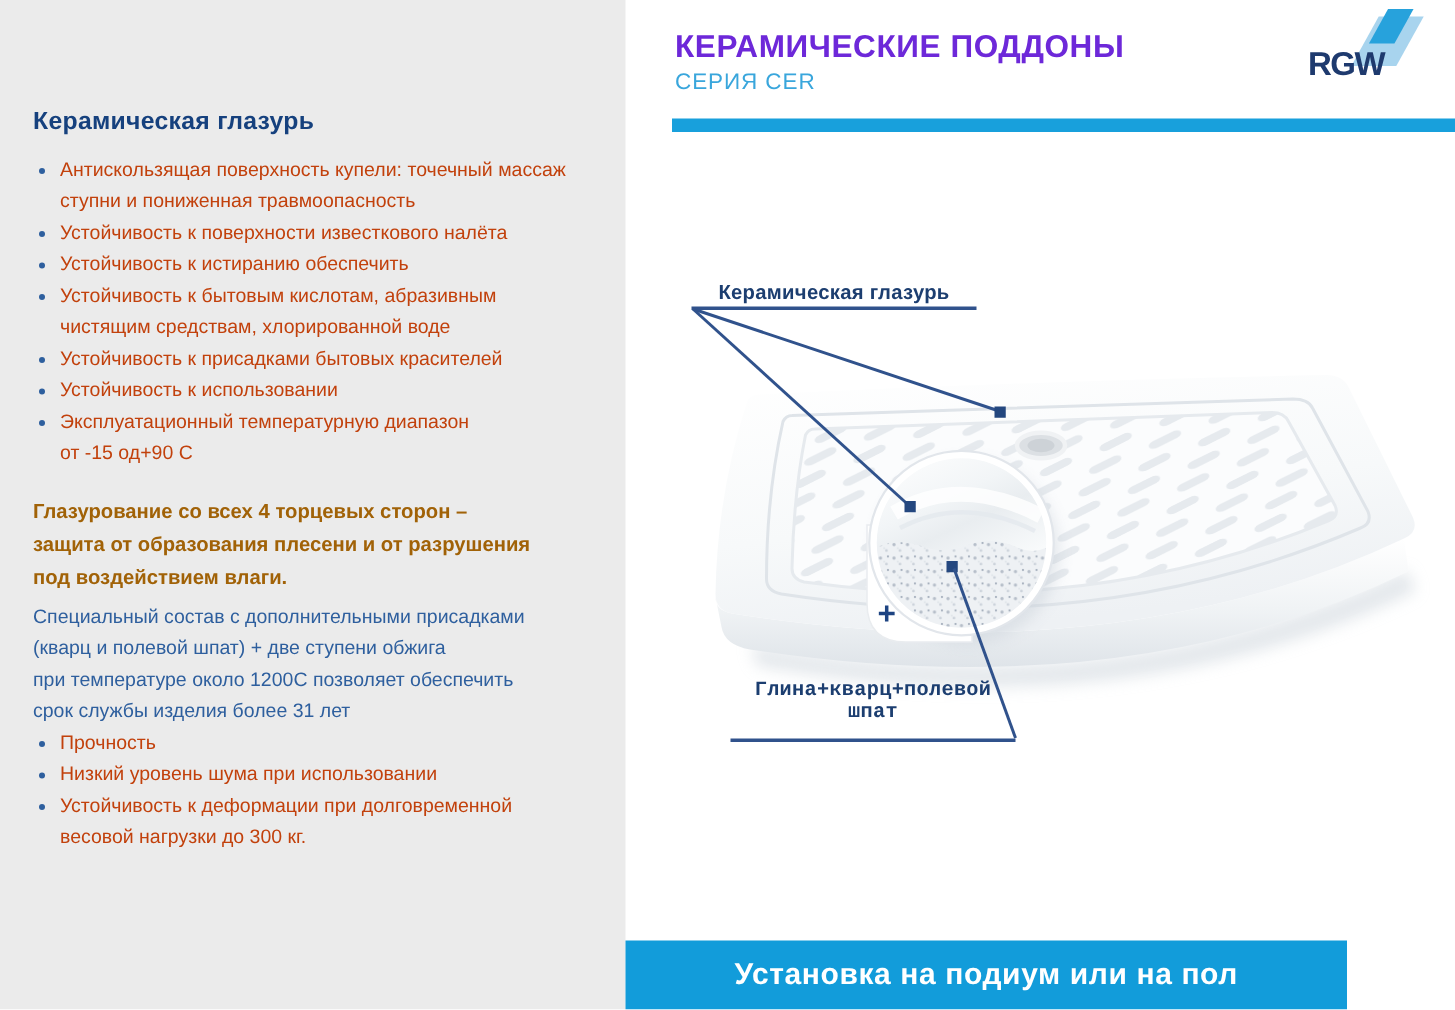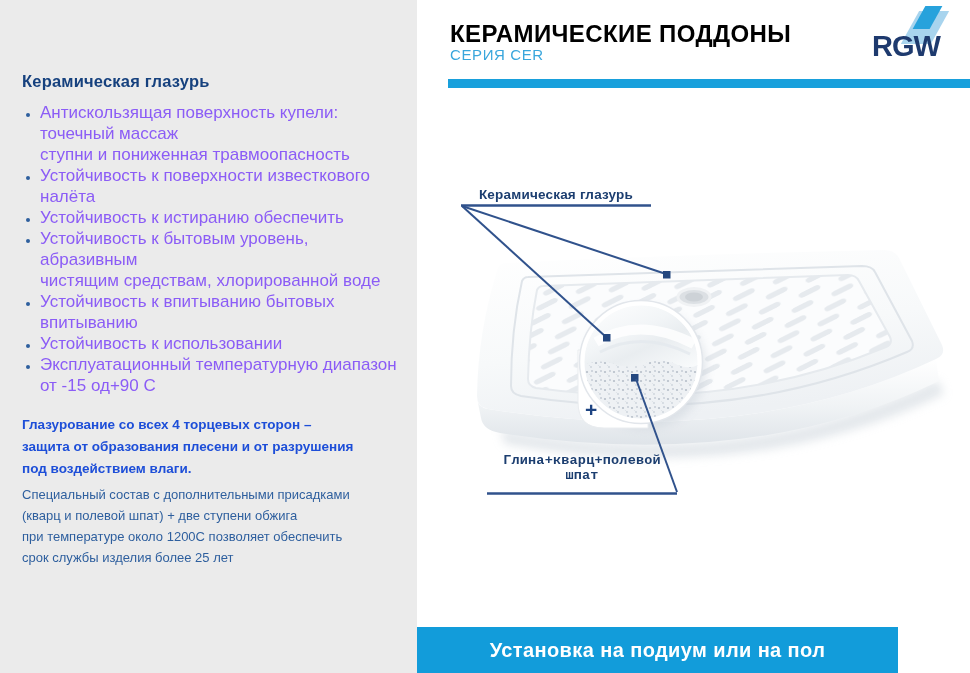--- a/index.html
+++ b/index.html
@@ -11,55 +11,55 @@
   
   .left-panel{
     position:absolute;left:0;top:0;width:417px;height:673px;
     background:#ebebeb;box-sizing:border-box;
     padding:72px 14px 0 22px;color:#2e5f9e;
   }
   .section-heading{
     margin:0 0 11px 0;font-size:16.5px;font-weight:bold;color:#16417e;letter-spacing:.2px;
   }
   .bullet-list{margin:0;padding:0 0 0 18px;list-style:disc outside;}
-  .bullet-list li{font-size:17px;line-height:21px;color:#8b5cf6;}
+  .bullet-list li{font-size:13px;line-height:21px;color:#c2410c;}
   .bullet-list li span{white-space:pre-line;}
   .bullet-list li::marker{color:#2e5f9e;font-size:12px;}
   .highlight-para{
     margin:18px 0 0 0;font-size:13.5px;line-height:22px;font-weight:bold;
-    color:#1d4ed8;white-space:pre-line;
+    color:#a16207;white-space:pre-line;
   }
   .clay-heading{margin-top:30px;}
   .intro-para{
     margin:4px 0 0 0;font-size:13px;line-height:21px;color:#2e5f9e;white-space:pre-line;
   }
   
   .page-title{
     position:absolute;left:450px;top:20px;margin:0;
-    font-size:24px;font-weight:800;letter-spacing:.4px;color:#000000;
+    font-size:21px;font-weight:800;letter-spacing:.4px;color:#6d28d9;
   }
   .page-subtitle{
     position:absolute;left:450px;top:46px;font-size:15px;font-weight:normal;
     letter-spacing:.6px;color:#39a6dc;
   }
   .header-divider{
     position:absolute;left:448px;top:79px;width:522px;height:9px;background:#18a0dc;
   }
   
   .logo{position:absolute;left:872px;top:6px;width:94px;height:58px;}
   .logo-shape-light{
     position:absolute;left:38px;top:5px;width:30px;height:33px;
     background:#a8d4ee;transform:skewX(-29deg);
   }
   .logo-shape-dark{
     position:absolute;left:47px;top:0;width:17px;height:23px;
     background:#27a2dc;transform:skewX(-29deg);
   }
   .logo-text{
-    position:absolute;left:0;top:24px;font-size:29px;font-weight:800;
+    position:absolute;left:0;top:24px;font-size:22px;font-weight:800;
     color:#1e3a6e;letter-spacing:-1px;
   }
   
   .illustration-svg{position:absolute;left:0;top:0;}
   .callout-label{
     position:absolute;font-size:13.5px;font-weight:bold;color:#1c3e70;
     width:192px;text-align:center;letter-spacing:.2px;
   }
   .callout-glaze{left:460px;top:187px;}
   .callout-clay{left:486px;top:453px;font-family:Liberation Mono, monospace;}
@@ -76,36 +76,42 @@
 </head>
 <body>
 
 <div class="left-panel">
   <h2 class="section-heading">Керамическая глазурь</h2>
   <ul class="bullet-list">
     <li><span>Антискользящая поверхность купели: точечный массаж
 ступни и пониженная травмоопасность</span></li>
     <li><span>Устойчивость к поверхности известкового налёта</span></li>
     <li><span>Устойчивость к истиранию обеспечить</span></li>
-    <li><span>Устойчивость к бытовым уровень, абразивным
+    <li><span>Устойчивость к бытовым кислотам, абразивным
 чистящим средствам, хлорированной воде</span></li>
-    <li><span>Устойчивость к впитыванию бытовых впитыванию</span></li>
+    <li><span>Устойчивость к присадками бытовых красителей</span></li>
     <li><span>Устойчивость к использовании</span></li>
     <li><span>Эксплуатационный температурную диапазон
 от -15 од+90 С</span></li>
   </ul>
 
   <p class="highlight-para">Глазурование со всех 4 торцевых сторон –
 защита от образования плесени и от разрушения
 под воздействием влаги.</p>
 
   <p class="intro-para">Специальный состав с дополнительными присадками
 (кварц и полевой шпат) + две ступени обжига
 при температуре около 1200С позволяет обеспечить
-срок службы изделия более 25 лет</p>
+срок службы изделия более 31 лет</p>
+  <ul class="bullet-list">
+    <li><span>Прочность</span></li>
+    <li><span>Низкий уровень шума при использовании</span></li>
+    <li><span>Устойчивость к деформации при долговременной
+весовой нагрузки до 300 кг.</span></li>
+  </ul>
 </div>
 
 <h1 class="page-title">КЕРАМИЧЕСКИЕ ПОДДОНЫ</h1>
 <div class="page-subtitle">СЕРИЯ CER</div>
 <div class="header-divider"></div>
 
 <div class="logo">
   <div class="logo-shape-light"></div>
   <div class="logo-shape-dark"></div>
   <div class="logo-text">RGW</div>

